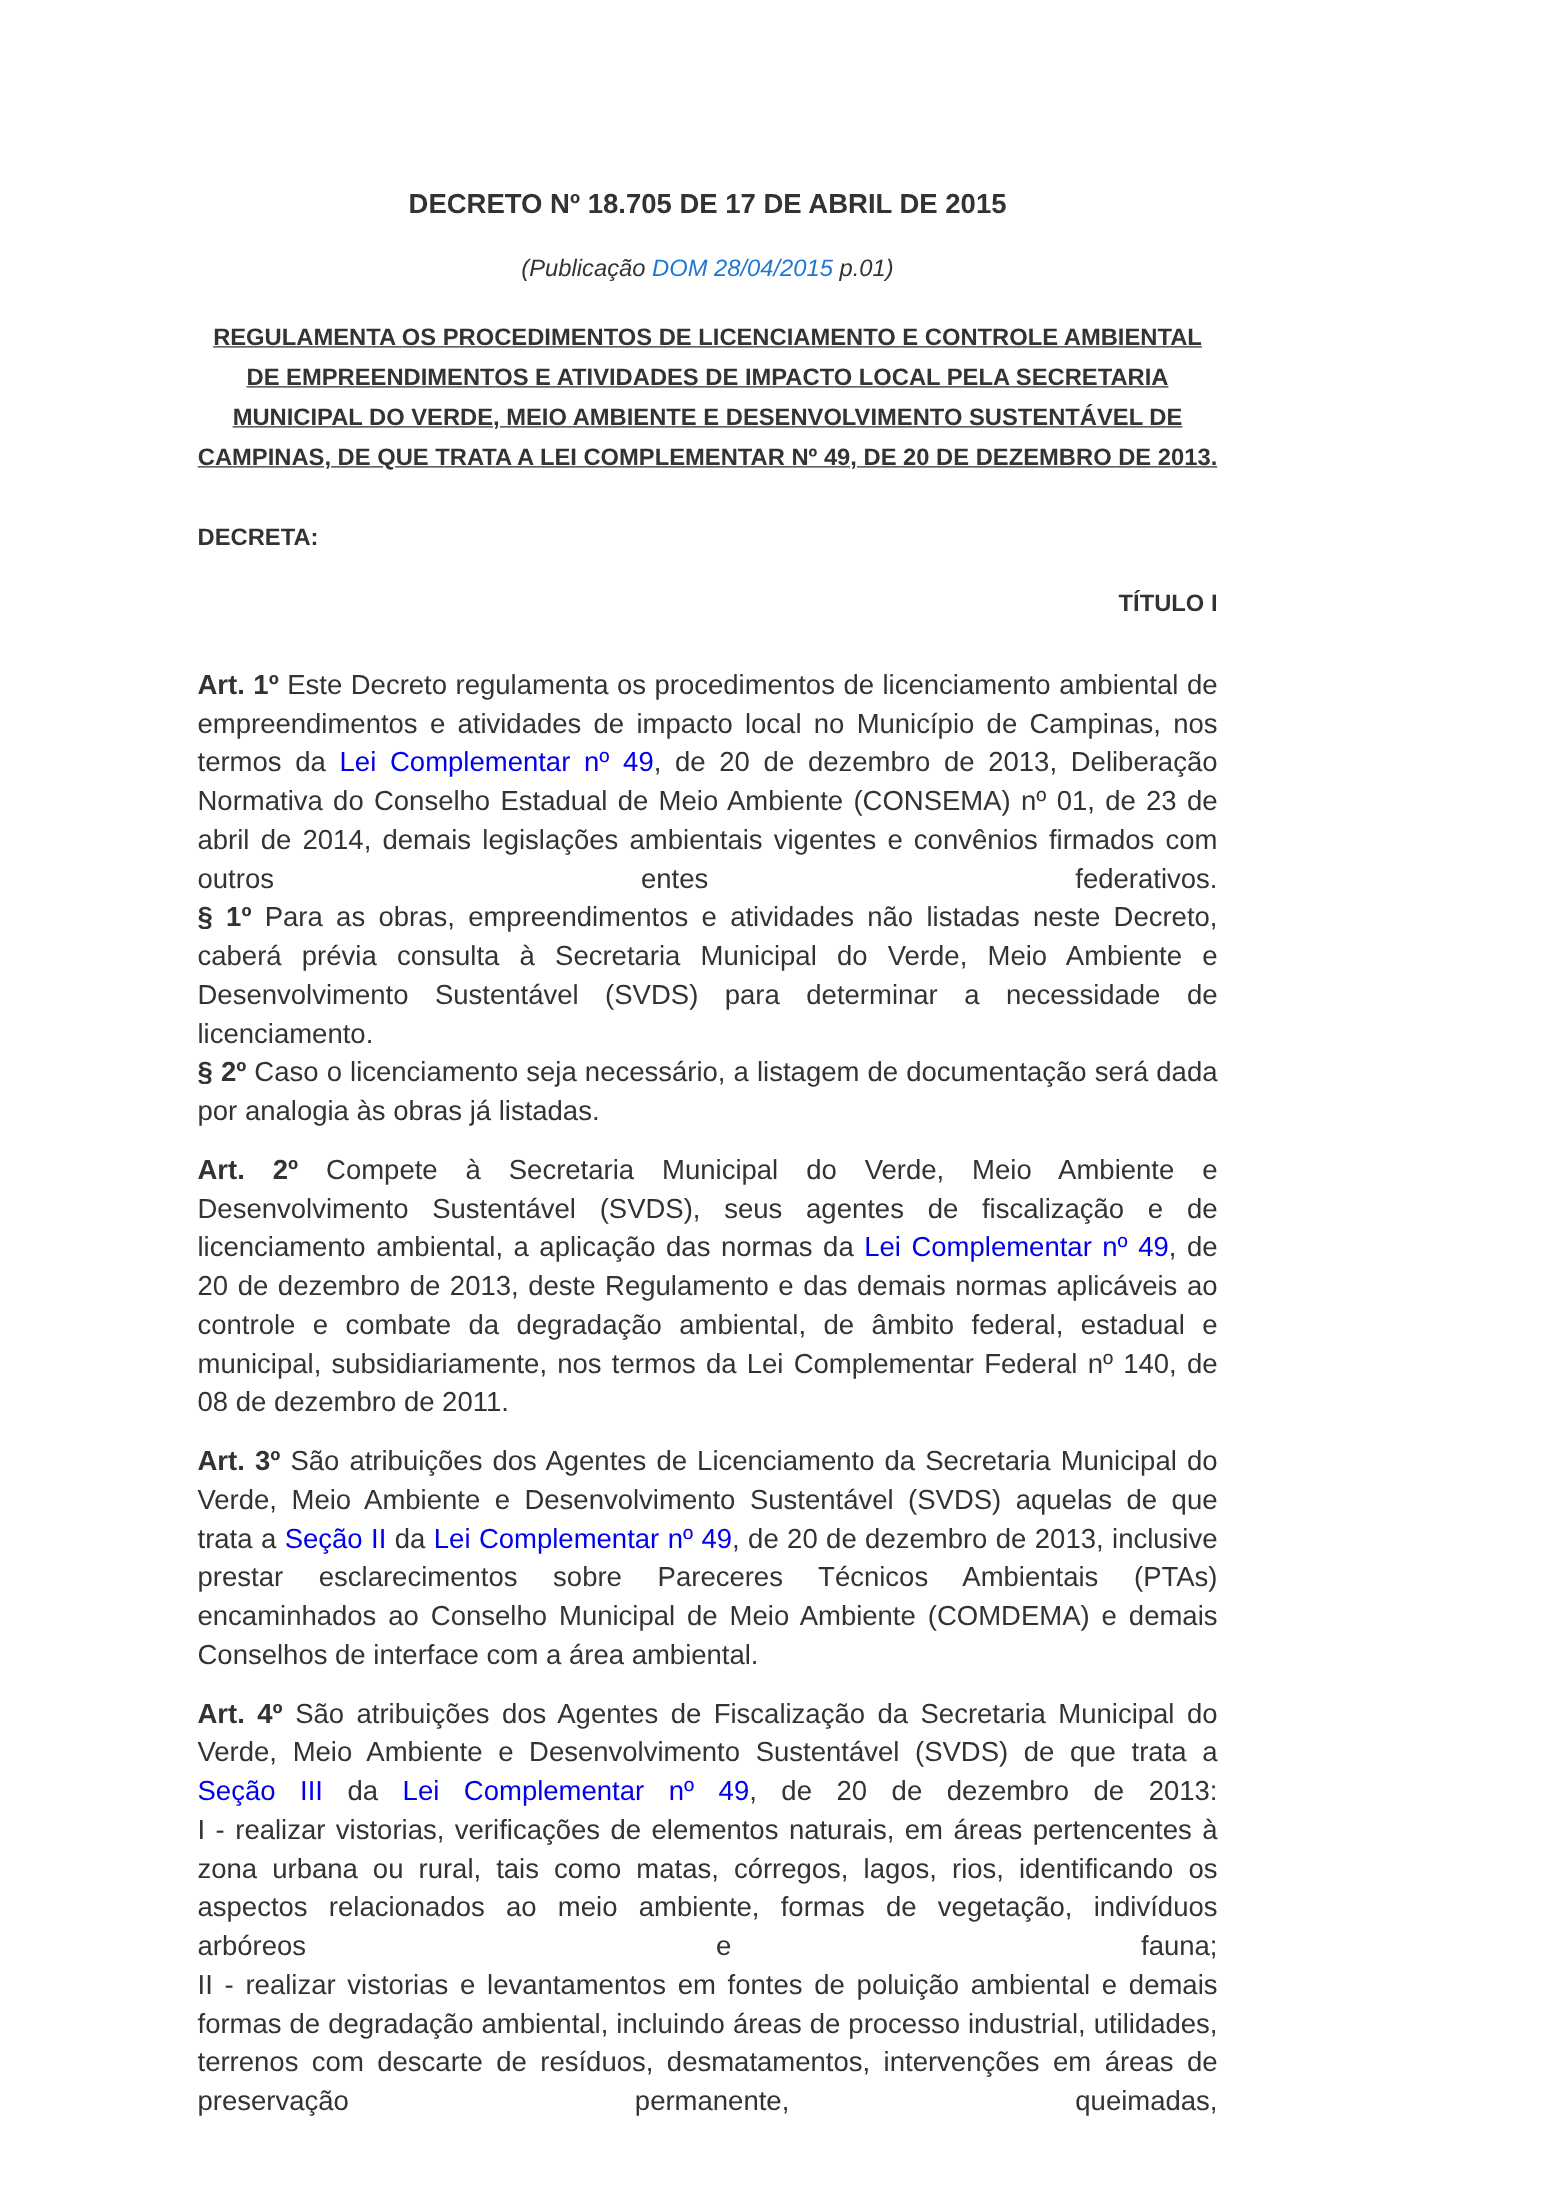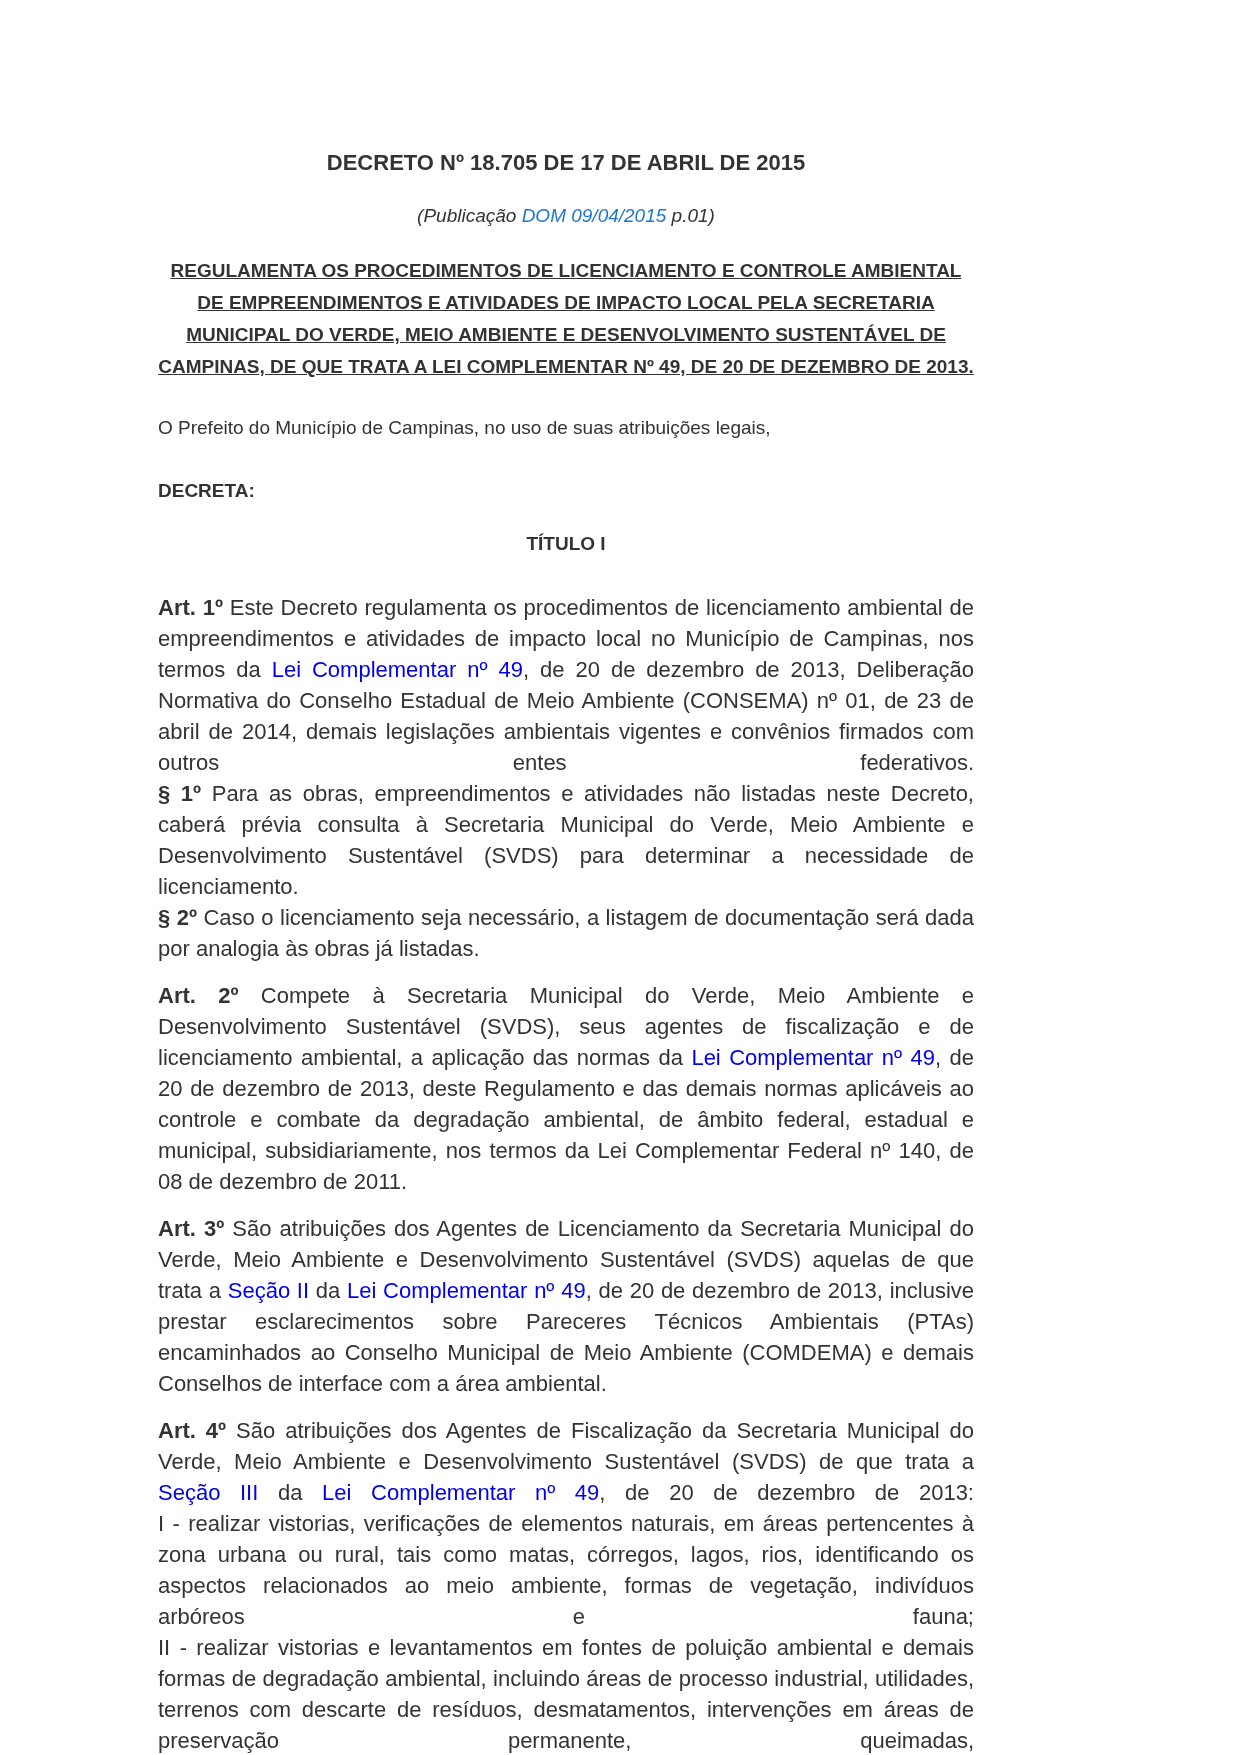--- a/index.html
+++ b/index.html
@@ -47,21 +47,21 @@
     line-height: 31px;
     margin-top: 29px;
   }
   .decreta-line {
     font-size: 19px;
     line-height: 31px;
     font-weight: bold;
     margin-top: 32px;
   }
   .title-block {
-    text-align: center;
+    text-align: right;
     font-weight: bold;
     font-size: 19px;
     line-height: 31px;
     margin-top: 22px;
   }
   .articles { margin-top: 33px; }
   .article { margin-bottom: 16px; }
   .seg {
     font-size: 22px;
     line-height: 31px;
@@ -76,26 +76,25 @@
   .seg strong, .decreta-line strong { font-weight: bold; }
 </style>
 </head>
 <body>
 
 <div class="page" style="color: rgb(51, 51, 51); background: rgb(255, 255, 255);">
 
   <div class="doc-title">DECRETO Nº 18.705 DE 17 DE ABRIL DE 2015</div>
 
   <div class="doc-subtitle">
-    <span>(Publicação </span><a class="pub-link" href="#" style="color: rgb(31, 118, 210);">DOM 09/04/2015</a><span> p.01)</span>
+    <span>(Publicação </span><a class="pub-link" href="#" style="color: rgb(31, 118, 210);">DOM 28/04/2015</a><span> p.01)</span>
   </div>
 
   <div class="doc-summary">REGULAMENTA OS PROCEDIMENTOS DE LICENCIAMENTO E CONTROLE AMBIENTAL DE EMPREENDIMENTOS E ATIVIDADES DE IMPACTO LOCAL PELA SECRETARIA MUNICIPAL DO VERDE, MEIO AMBIENTE E DESENVOLVIMENTO SUSTENTÁVEL DE CAMPINAS, DE QUE TRATA A LEI COMPLEMENTAR Nº 49, DE 20 DE DEZEMBRO DE 2013.</div>
 
-  <div class="preamble-line">O Prefeito do Município de Campinas, no uso de suas atribuições legais,</div>
 
   <div class="decreta-line">DECRETA:</div>
 
   <div class="title-block">
     <div>TÍTULO I</div>
   </div>
 
   <div class="articles">
       <div class="article">
         <div class="seg stretch"><strong>Art. 1º</strong><span> Este Decreto regulamenta os procedimentos de licenciamento ambiental de empreendimentos e atividades de impacto local no Município de Campinas, nos termos da </span><a href="#" class="doc-link" style="color: rgb(0, 0, 238);">Lei Complementar nº 49</a><span>, de 20 de dezembro de 2013, Deliberação Normativa do Conselho Estadual de Meio Ambiente (CONSEMA) nº 01, de 23 de abril de 2014, demais legislações ambientais vigentes e convênios firmados com outros entes federativos.</span></div>

